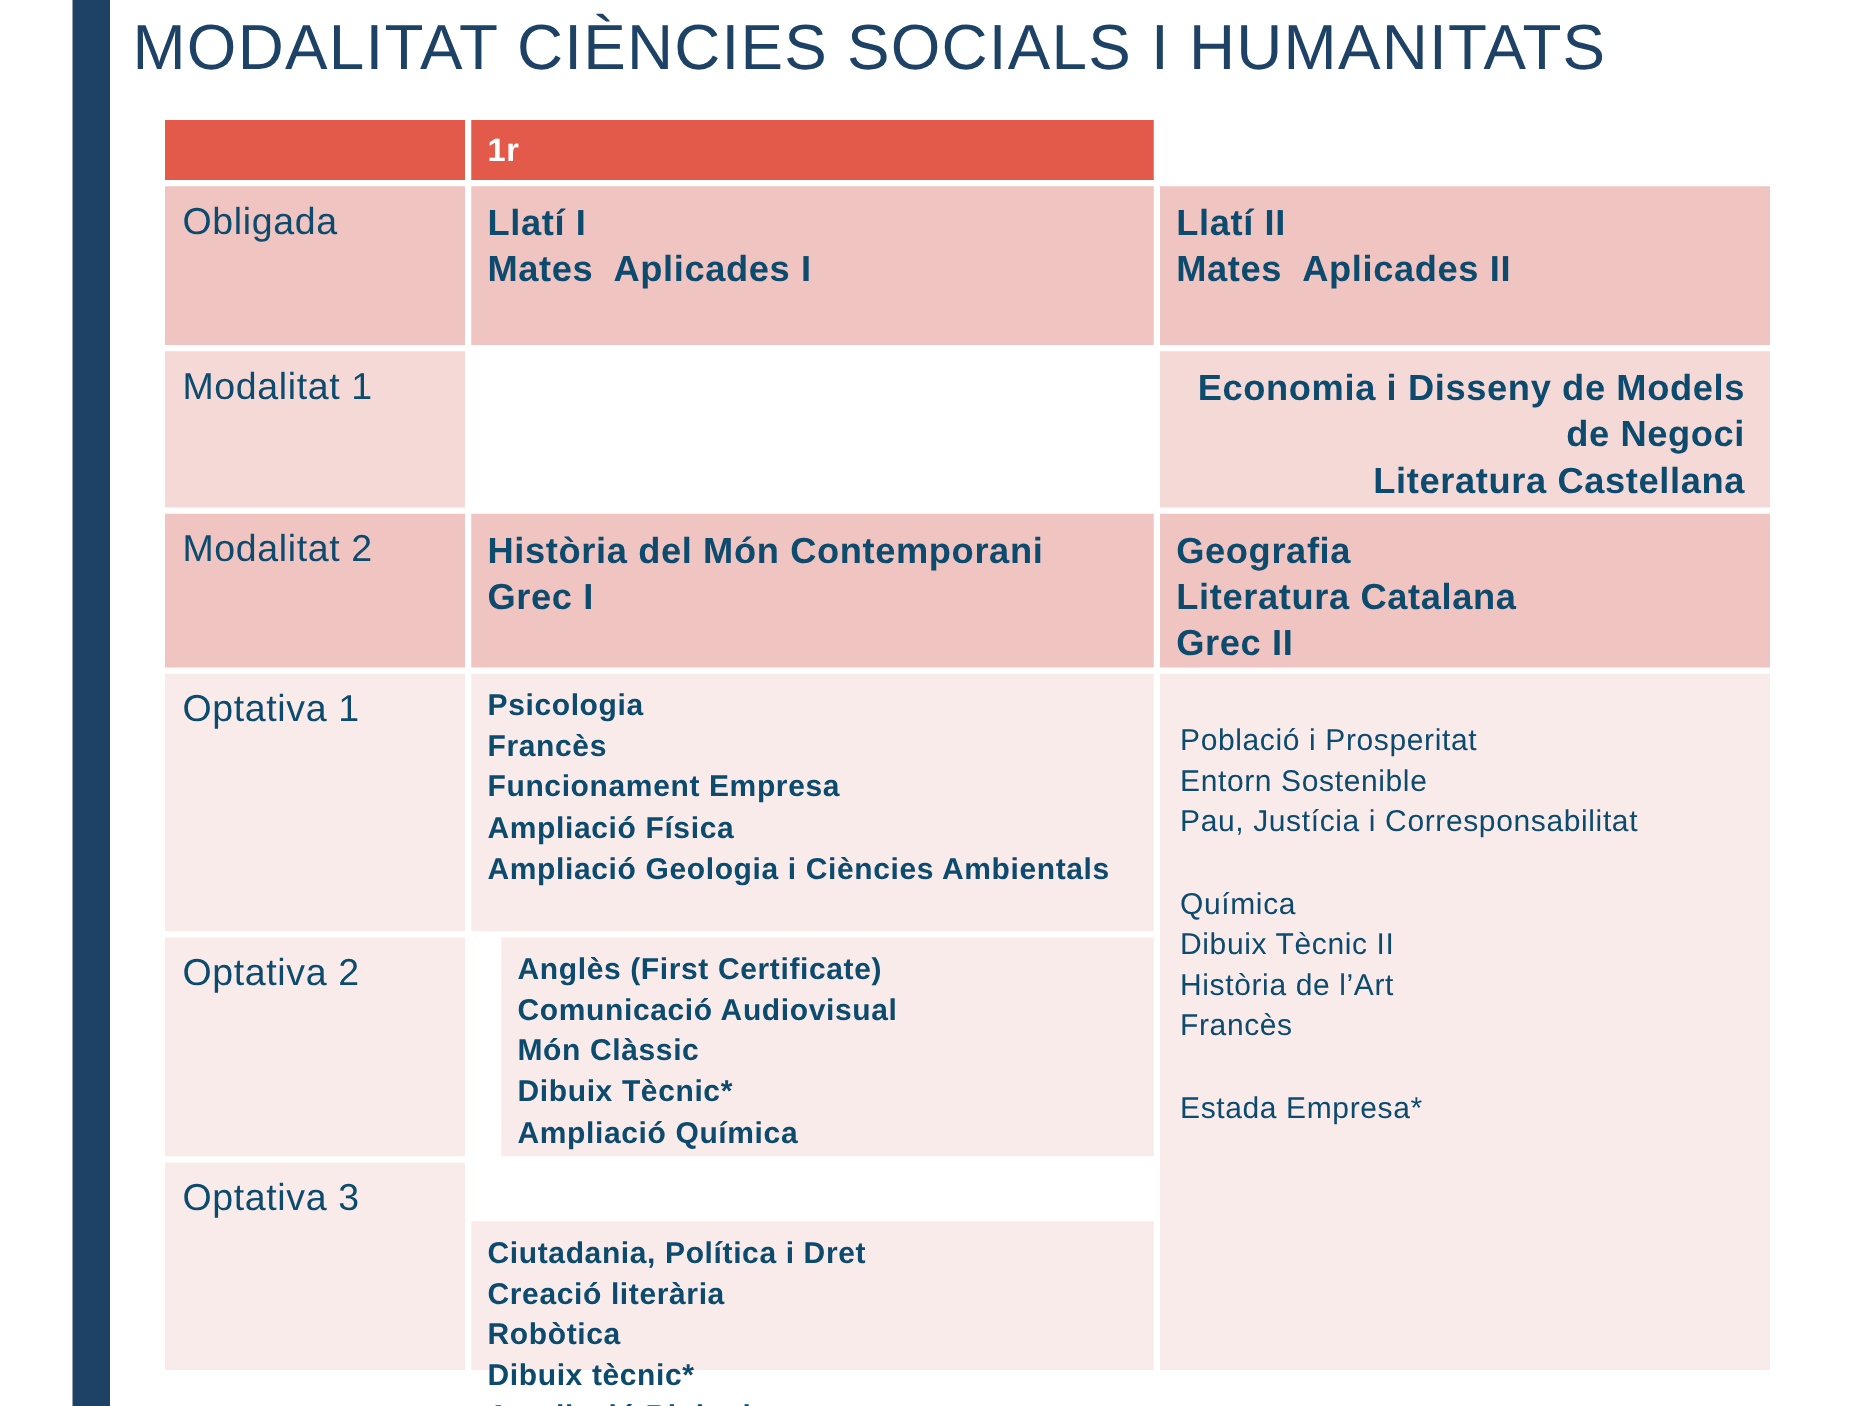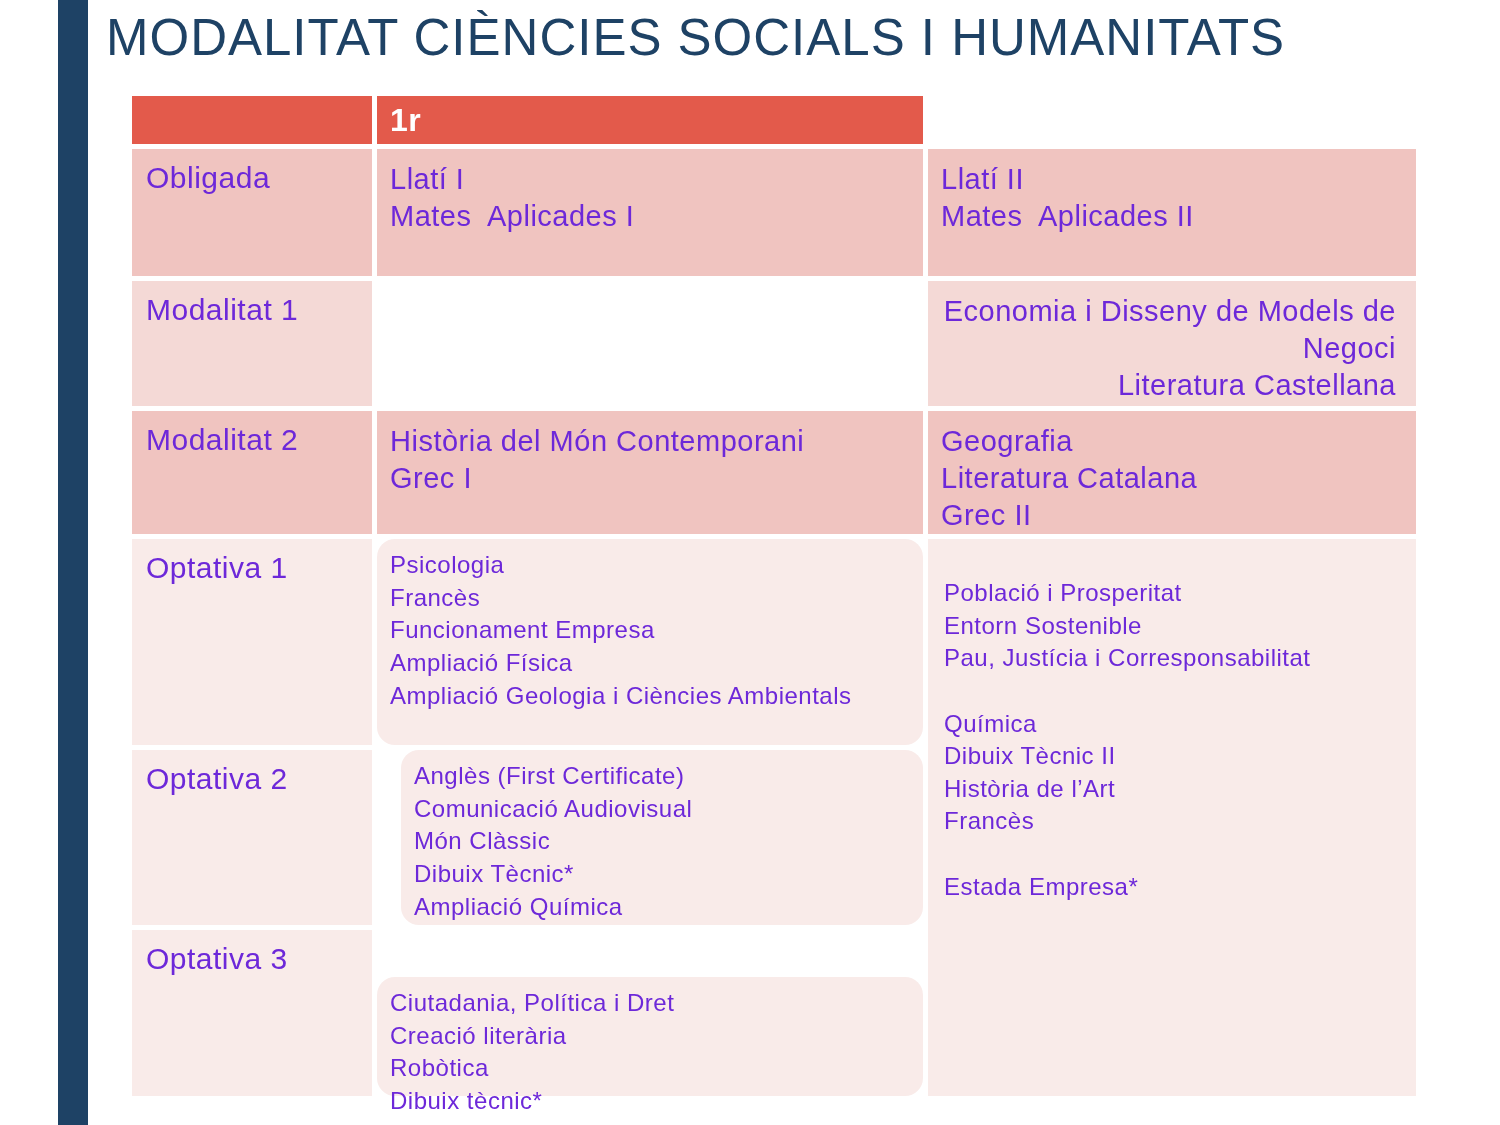--- a/index.html
+++ b/index.html
@@ -41,51 +41,51 @@
     top: 96px;
     display: grid;
     grid-template-columns: 240px 546px 488px;
     grid-template-rows: 48px 127px 125px 123px 206px 175px 166px;
     gap: 5px;
     background: #ffffff;
   }
   .hcell {
     background: #E35A4B;
     color: #ffffff;
-    font-size: 32px;
+    font-size: 26px;
     font-weight: 700;
     display: flex;
     align-items: center;
     padding: 0 13px;
     letter-spacing: 0.5px;
   }
   .cell {
-    color: #6d28d9;
+    color: #0c4a6e;
     white-space: pre-wrap;
     box-sizing: border-box;
   }
   .band-dark  { background: #F0C4C0; }
   .band-mid   { background: #F4D9D6; }
   .band-light { background: #F9EBE9; }
   .label-cell {
     font-size: 30px;
     padding: 12px 10px 0 14px;
     letter-spacing: 0.5px;
   }
   .body-cell {
     font-size: 29px;
     line-height: 1.28;
     padding: 12px 20px 0 13px;
     letter-spacing: 0.5px;
+    font-weight: bold;
   }
   .body-cell.small {
     font-size: 24px;
     line-height: 1.36;
     padding: 10px 24px 0 13px;
-    border-radius: 18px;
   }
   .merged-cell {
     grid-column: 3;
     grid-row: 5 / span 3;
     font-size: 24px;
     line-height: 1.36;
     padding: 38px 22px 0 16px;
     letter-spacing: 0.5px;
   }
   

